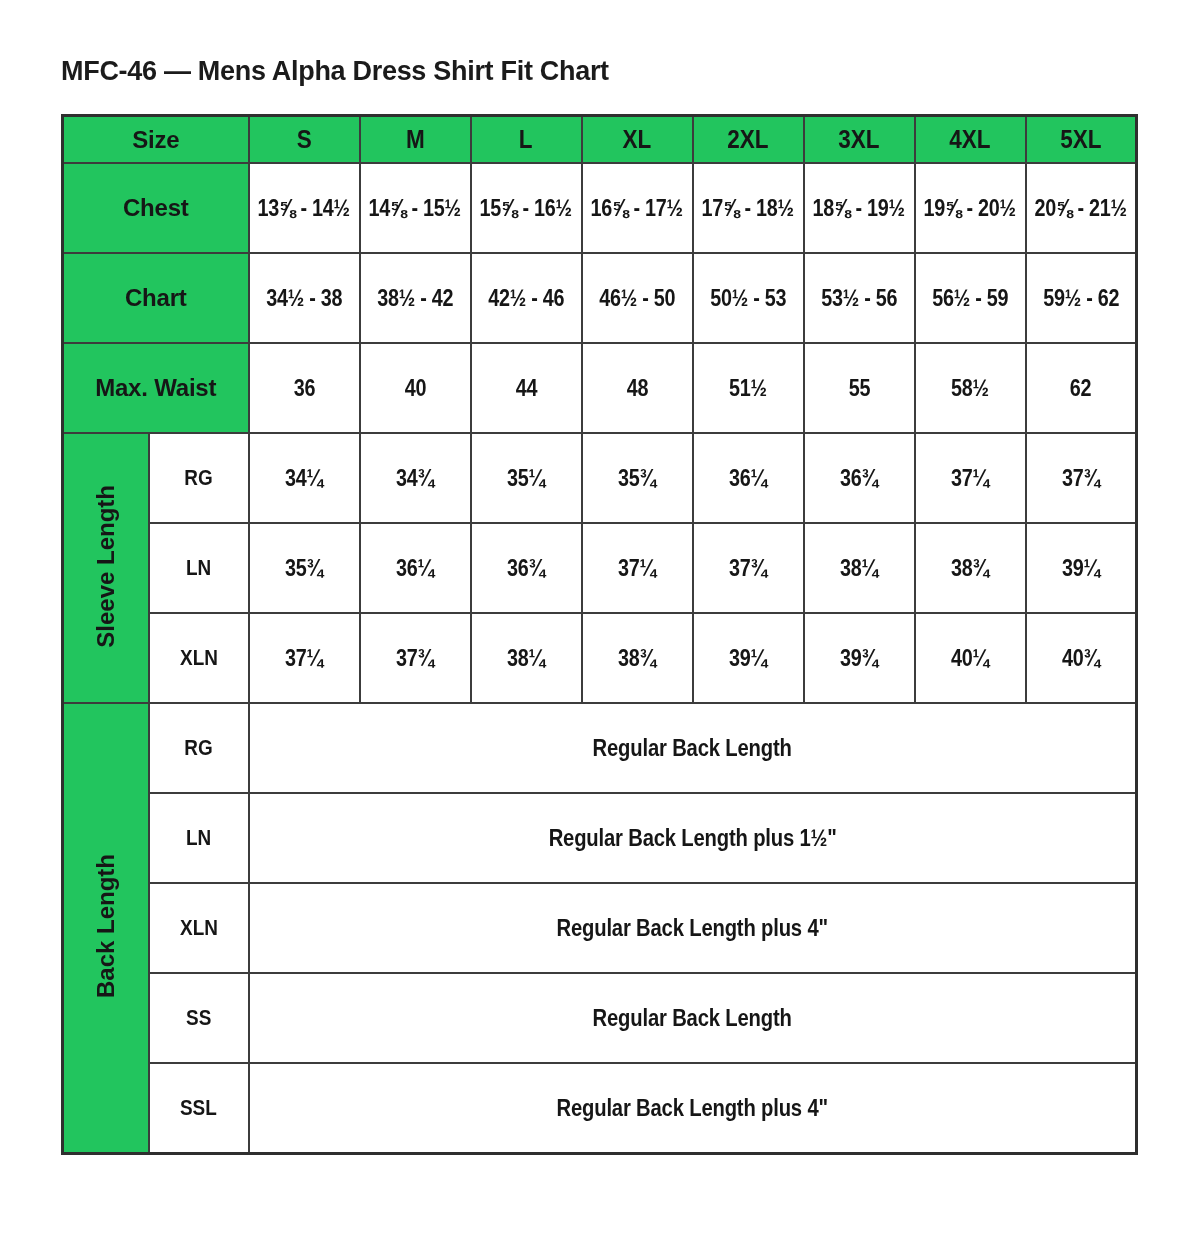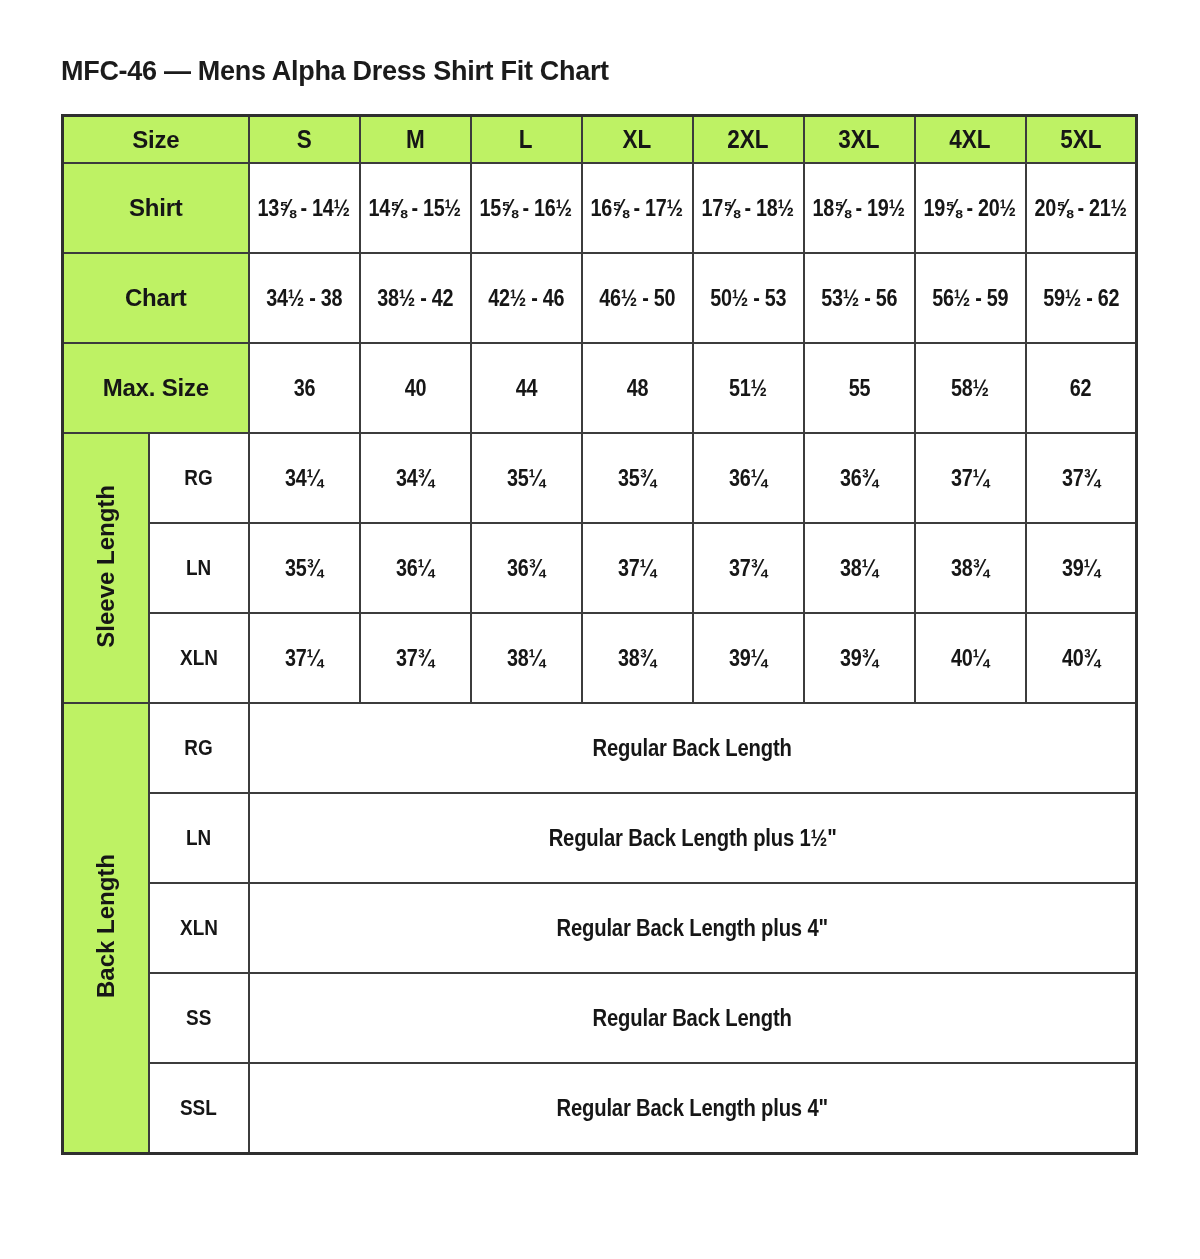--- a/index.html
+++ b/index.html
@@ -29,21 +29,21 @@
     width: 1077px;
     border: 3px solid #2f2f2f;
   }
   table.fit-chart td {
     border: 2px solid #3c3c3c;
     text-align: center;
     vertical-align: middle;
     padding: 0;
     overflow: hidden;
   }
-  td.gray { background: #bef264; }
+  td.gray { background: #22c55e; }
   td.white { background: #ffffff; }
 
   tr.hdr-row td { height: 45px; }
   tr.data-row td { height: 88px; }
 
   .lbl {
     font-weight: bold;
     font-size: 24px;
     letter-spacing: -0.2px;
   }
@@ -116,21 +116,21 @@
       <td class="gray"><span class="hdr-size">M</span></td>
       <td class="gray"><span class="hdr-size">L</span></td>
       <td class="gray"><span class="hdr-size">XL</span></td>
       <td class="gray"><span class="hdr-size">2XL</span></td>
       <td class="gray"><span class="hdr-size">3XL</span></td>
       <td class="gray"><span class="hdr-size">4XL</span></td>
       <td class="gray"><span class="hdr-size">5XL</span></td>
     </tr>
 
     <tr class="data-row">
-      <td class="gray" colspan="2"><span class="lbl">Shirt</span></td>
+      <td class="gray" colspan="2"><span class="lbl">Chest</span></td>
       <td class="white"><span class="cond">13⅝ - 14½</span></td>
       <td class="white"><span class="cond">14⅝ - 15½</span></td>
       <td class="white"><span class="cond">15⅝ - 16½</span></td>
       <td class="white"><span class="cond">16⅝ - 17½</span></td>
       <td class="white"><span class="cond">17⅝ - 18½</span></td>
       <td class="white"><span class="cond">18⅝ - 19½</span></td>
       <td class="white"><span class="cond">19⅝ - 20½</span></td>
       <td class="white"><span class="cond">20⅝ - 21½</span></td>
     </tr>
 
@@ -140,21 +140,21 @@
       <td class="white"><span class="cond">38½ - 42</span></td>
       <td class="white"><span class="cond">42½ - 46</span></td>
       <td class="white"><span class="cond">46½ - 50</span></td>
       <td class="white"><span class="cond">50½ - 53</span></td>
       <td class="white"><span class="cond">53½ - 56</span></td>
       <td class="white"><span class="cond">56½ - 59</span></td>
       <td class="white"><span class="cond">59½ - 62</span></td>
     </tr>
 
     <tr class="data-row">
-      <td class="gray" colspan="2"><span class="lbl">Max. Size</span></td>
+      <td class="gray" colspan="2"><span class="lbl">Max. Waist</span></td>
       <td class="white"><span class="cond">36</span></td>
       <td class="white"><span class="cond">40</span></td>
       <td class="white"><span class="cond">44</span></td>
       <td class="white"><span class="cond">48</span></td>
       <td class="white"><span class="cond">51½</span></td>
       <td class="white"><span class="cond">55</span></td>
       <td class="white"><span class="cond">58½</span></td>
       <td class="white"><span class="cond">62</span></td>
     </tr>
 

